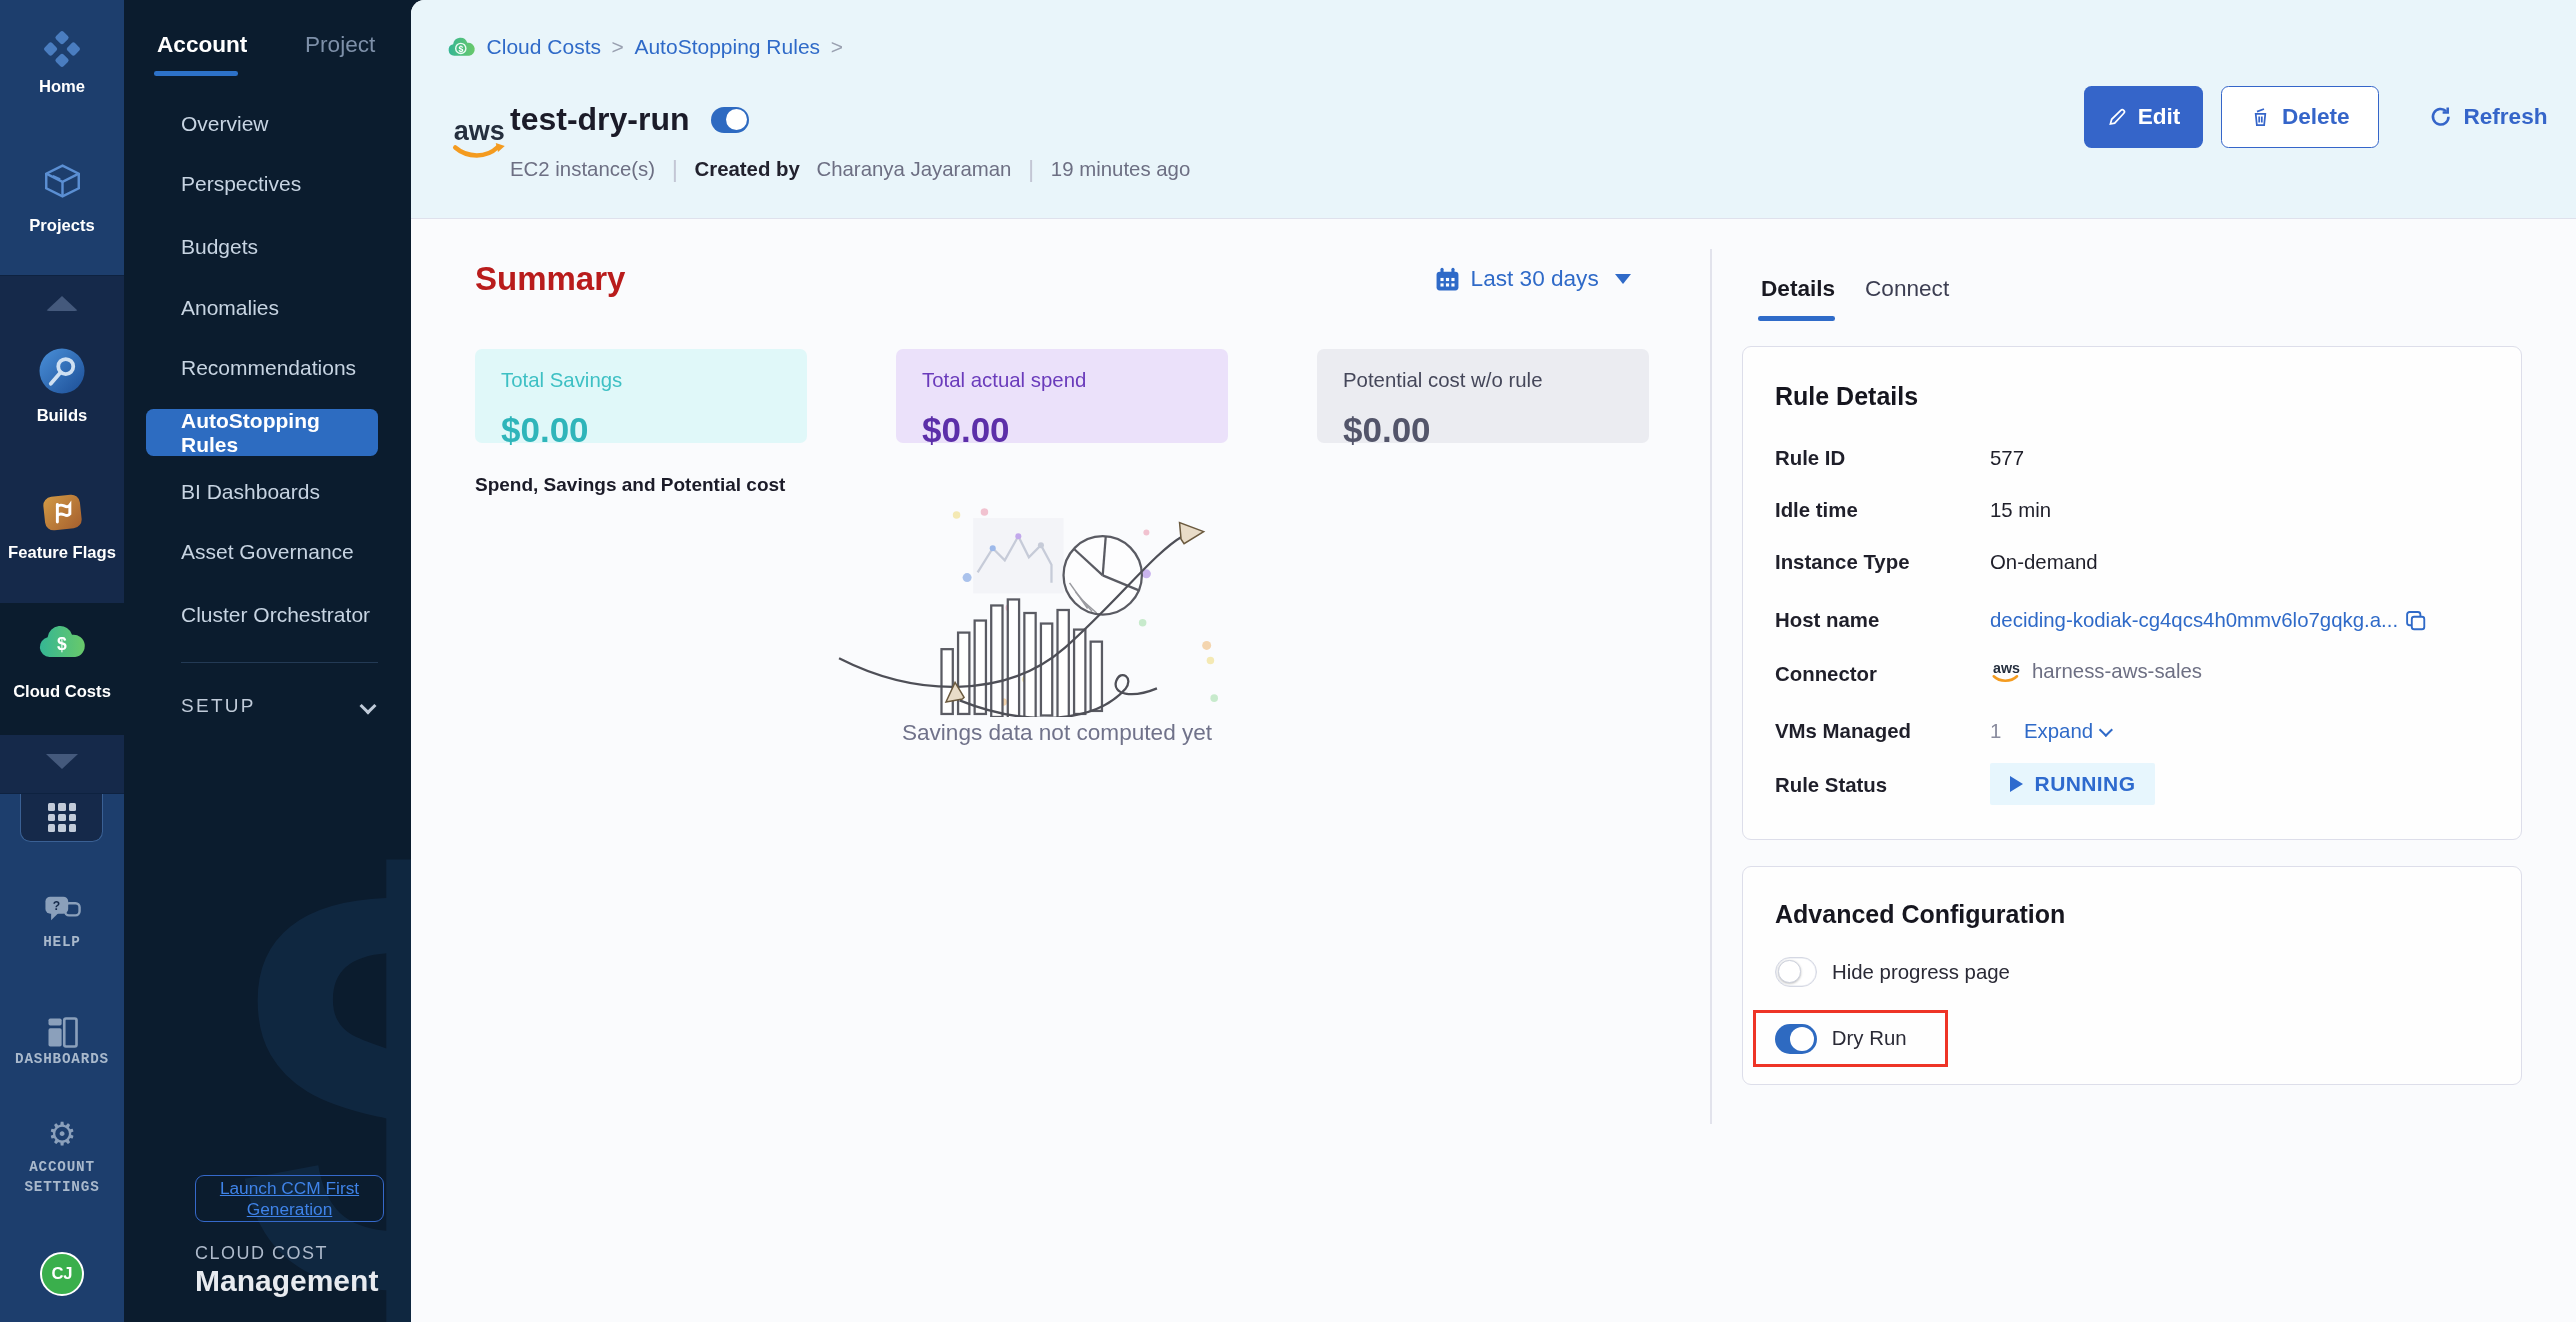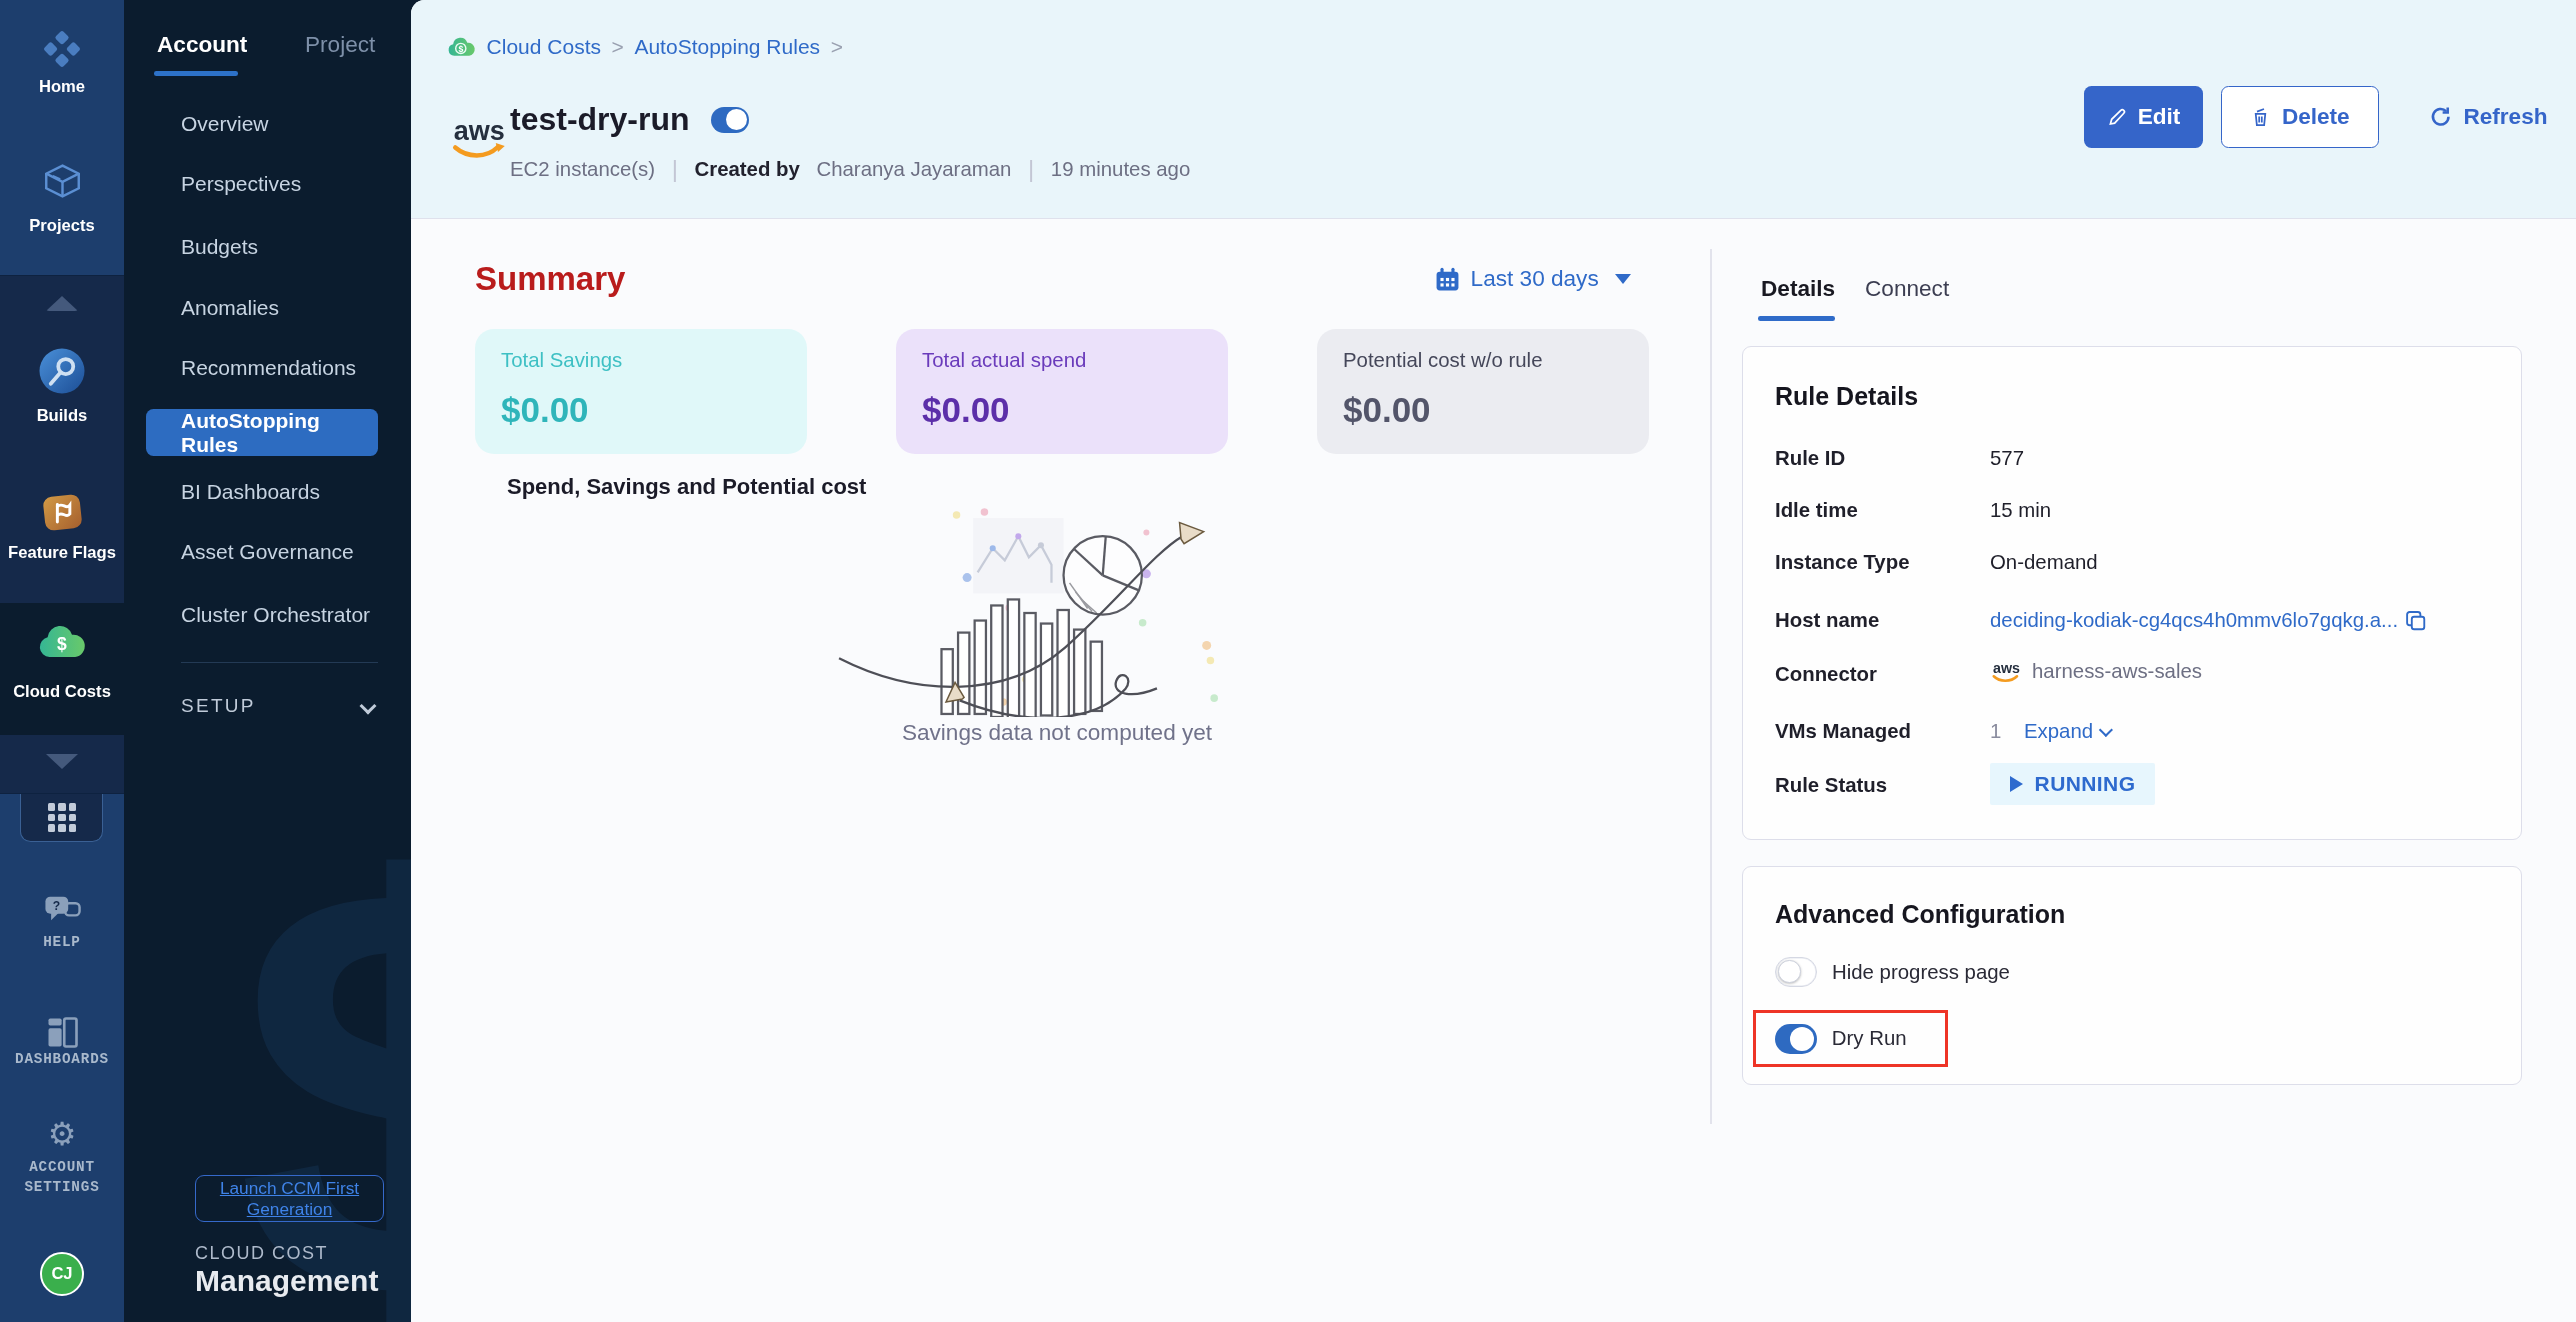--- a/index.html
+++ b/index.html
@@ -61,27 +61,27 @@
   .btn { position:absolute; top:86px; height:62px; border-radius:7.5px; font-size:22.6px; font-weight:bold; display:flex; align-items:center; justify-content:center; gap:10.6px; cursor:pointer; }
   .btn-edit { left:1673px; width:119px; background:#3565c9; color:#ffffff; border:none; }
   .btn-delete { left:1810px; width:158px; background:#ffffff; color:#3565c9; border:1.5px solid #3565c9; }
   .btn-refresh { left:1991px; width:173px; background:transparent; color:#3565c9; border:none; }
 
   .content { position:relative; flex:1; background:#fafbfd; }
   .sum-title { position:absolute; left:64px; top:41px; font-size:33px; font-weight:bold; color:#b91c1c; }
   .range { position:absolute; left:1024px; top:47px; display:flex; align-items:center; gap:10.6px; font-size:22.6px; color:#2f6ac8; cursor:pointer; }
   .range .caret { width:0; height:0; border-left:8.3px solid transparent; border-right:8.3px solid transparent; border-top:10.6px solid #2f6ac8; margin-left:6px; }
   .cards { position:absolute; left:64px; top:110px; display:flex; gap:89px; }
-  .card { width:332px; height:125px; border-radius:19px; padding:19.6px 26px; }
+  .card { width:332px; height:94px; border-radius:7px; padding:19.6px 26px;margin-top:20px; }
   .card .clabel { font-size:20.4px; }
   .card .cvalue { font-size:35px; font-weight:bold; margin-top:18px; }
   .card1 { background:#e0f8f9; } .card1 .clabel{ color:#3ec0c4; } .card1 .cvalue{ color:#2fb5ba; }
   .card2 { background:#ebe1fa; } .card2 .clabel{ color:#6a3bbb; } .card2 .cvalue{ color:#5c2fa9; }
   .card3 { background:#ebecf1; } .card3 .clabel{ color:#45475a; } .card3 .cvalue{ color:#53556a; }
-  .chart-title { position:absolute; left:64px; top:255px; font-size:22px; font-weight:bold; color:#1b1b28;margin-left:32px; }
+  .chart-title { position:absolute; left:64px; top:255px; font-size:19px; font-weight:bold; color:#1b1b28; }
   .illus { position:absolute; left:419px; top:287px; }
   .empty-msg { position:absolute; left:64px; top:501px; width:1164px; text-align:center; font-size:22.6px; color:#70728a; }
   .logbox { position:absolute; left:64px; top:566px; width:1164px; height:118px; background:#ffffff; border:1.5px solid #dbdce8; padding:16.6px 0 0 29px; }
   .logline { font-family:"DejaVu Sans Mono","Liberation Mono",monospace; font-size:17.3px; color:#23262b; line-height:31px; white-space:pre; }
 
   .vdiv { position:absolute; left:1299px; top:30px; width:1.5px; height:875px; background:#e2e3ec; }
 
   
   .tab-details { position:absolute; left:1350px; top:57px; font-size:22.6px; font-weight:bold; color:#191922; cursor:pointer; }
   .tab-underline { position:absolute; left:1347px; top:97px; width:77px; height:4.5px; border-radius:2.3px; background:#2f6bc9; }

